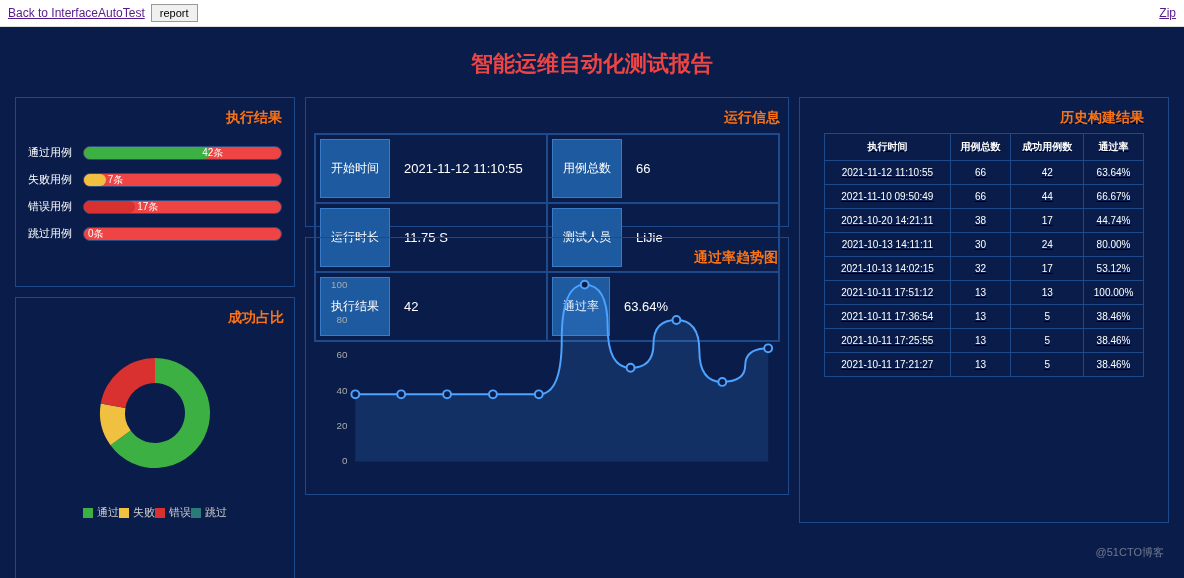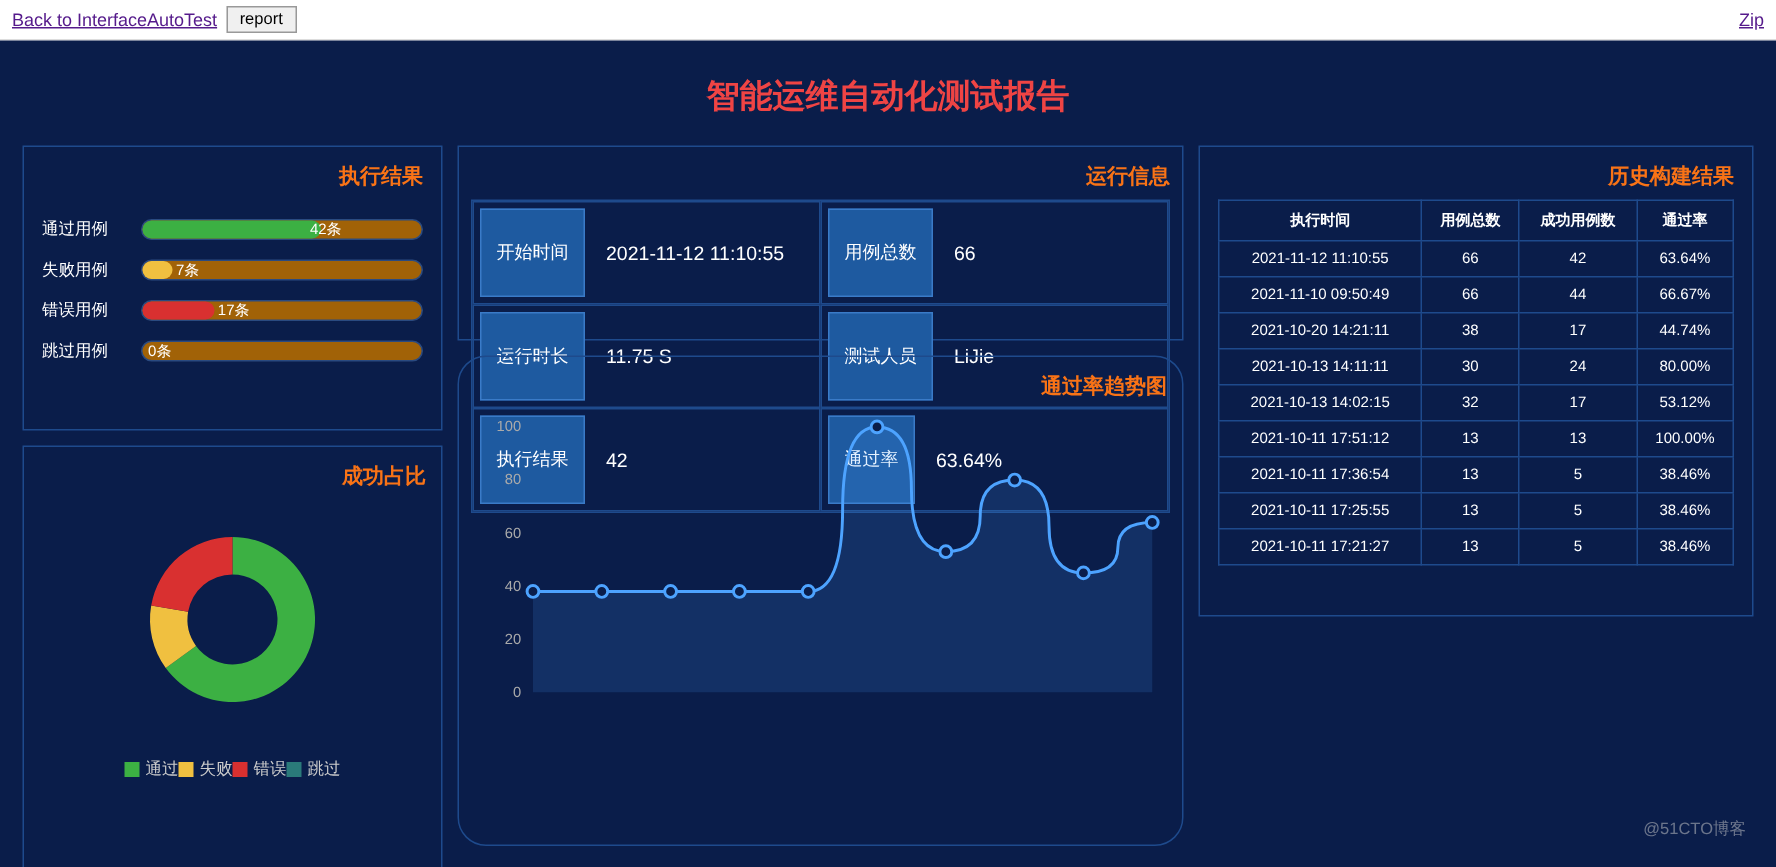--- a/index.html
+++ b/index.html
@@ -7,40 +7,40 @@
 .topbar { display: flex; align-items: center; justify-content: space-between; padding: 4px 8px; background: #fff; border-bottom: 1px solid #ddd; }
 .topbar-left { display: flex; align-items: center; gap: 6px; justify-content: space-between; }
 .topbar a { color: #551a8b; text-decoration: underline; font-size: 12px; }
 .report-btn { background: #f0f0f0; border: 1px solid #999; padding: 2px 8px; font-size: 11px; cursor: pointer; }
 .container { background: #0a1d4a; padding: 10px 15px 0 15px; min-height: 560px; }
 .main-title { color: #ef4444; font-size: 22px; font-weight: bold; text-align: center; padding: 12px 0 18px 0; }
 .grid { display: grid; grid-template-columns: 280px 1fr 370px; gap: 10px; }
 .panel { border: 1px solid #1e4a8c; background: transparent; }
 .panel-title { color: #f97316; font-size: 14px; font-weight: bold; text-align: right; padding: 6px 0; }
 .exec-panel { height: 190px; padding: 5px 12px; }
-.bar-row { display: flex; align-items: center; margin: 12px 0; gap: 22px; }
+.bar-row { display: flex; align-items: center; margin: 12px 0; gap: 11px; }
 .bar-label { color: #fff; font-size: 11px; width: 44px; }
-.bar-track { flex: 1; height: 14px; background: #a16207; border-radius: 7px; position: relative; border: 1px solid #2a4a80; }
+.bar-track { flex: 1; height: 14px; background: #ef4444; border-radius: 7px; position: relative; border: 1px solid #2a4a80; }
 .bar-fill { height: 100%; border-radius: 7px; }
 .bar-green { background: #3cb043; }
 .bar-yellow { background: #f0c040; }
 .bar-red { background: #d93030; }
 .bar-text { color: #fff; font-size: 10px; position: absolute; top: 50%; transform: translateY(-50%); }
 .info-panel { height: 130px; padding: 5px 8px; }
 .info-grid { display: grid; grid-template-columns: 1fr 1fr; gap: 0; border: 1px solid #1e4a8c; }
 .info-cell { display: flex; align-items: center; border: 1px solid #1e4a8c; }
 .tag { background: #1e5aa0; color: #fff; padding: 20px 10px; font-size: 12px; border: 1px solid #3a7bc8; margin: 4px; }
 .info-val { color: #fff; font-size: 13px; padding-left: 10px; }
 .ratio-panel { height: 290px; padding: 5px 10px; margin-top: 10px; }
 .donut-wrap { display: flex; flex-direction: column; align-items: center; }
 .legend { display: flex; gap: 0; margin-top: 12px; justify-content: center; }
 .legend-item { display: flex; align-items: center; gap: 4px; color: #ccc; font-size: 11px; }
 .legend-sw { width: 10px; height: 10px; }
-.trend-panel { height: 327px; padding: 5px 10px; margin-top: 10px; border-radius: 19px; }
-.history-panel { height: 314px; padding: 5px 12px; }
+.trend-panel { height: 258px; padding: 5px 10px; margin-top: 10px; }
+.history-panel { height: 426px; padding: 5px 24px; text-decoration: underline; }
 table { width: 100%; border-collapse: collapse; }
 th, td { border: 1px solid #1e4a8c; color: #fff; font-size: 10px; padding: 6px 4px; text-align: center; }
 th { font-weight: bold; }
 .watermark { position: absolute; right: 20px; bottom: 18px; color: #ccc; font-size: 11px; opacity: 0.5; }
 .col-left { display: flex; flex-direction: column; }
 .col-mid { display: flex; flex-direction: column; }
 </style>
 </head>
 <body>
 

